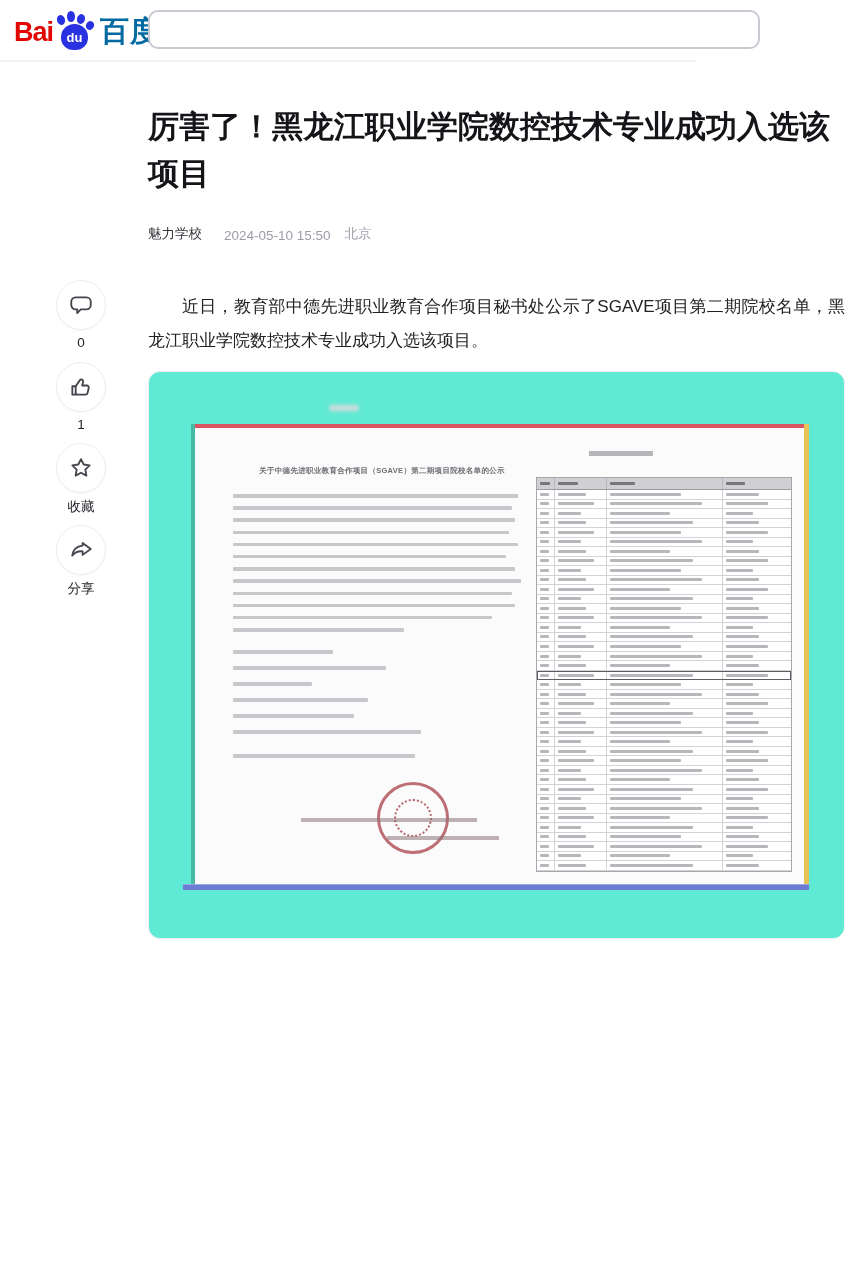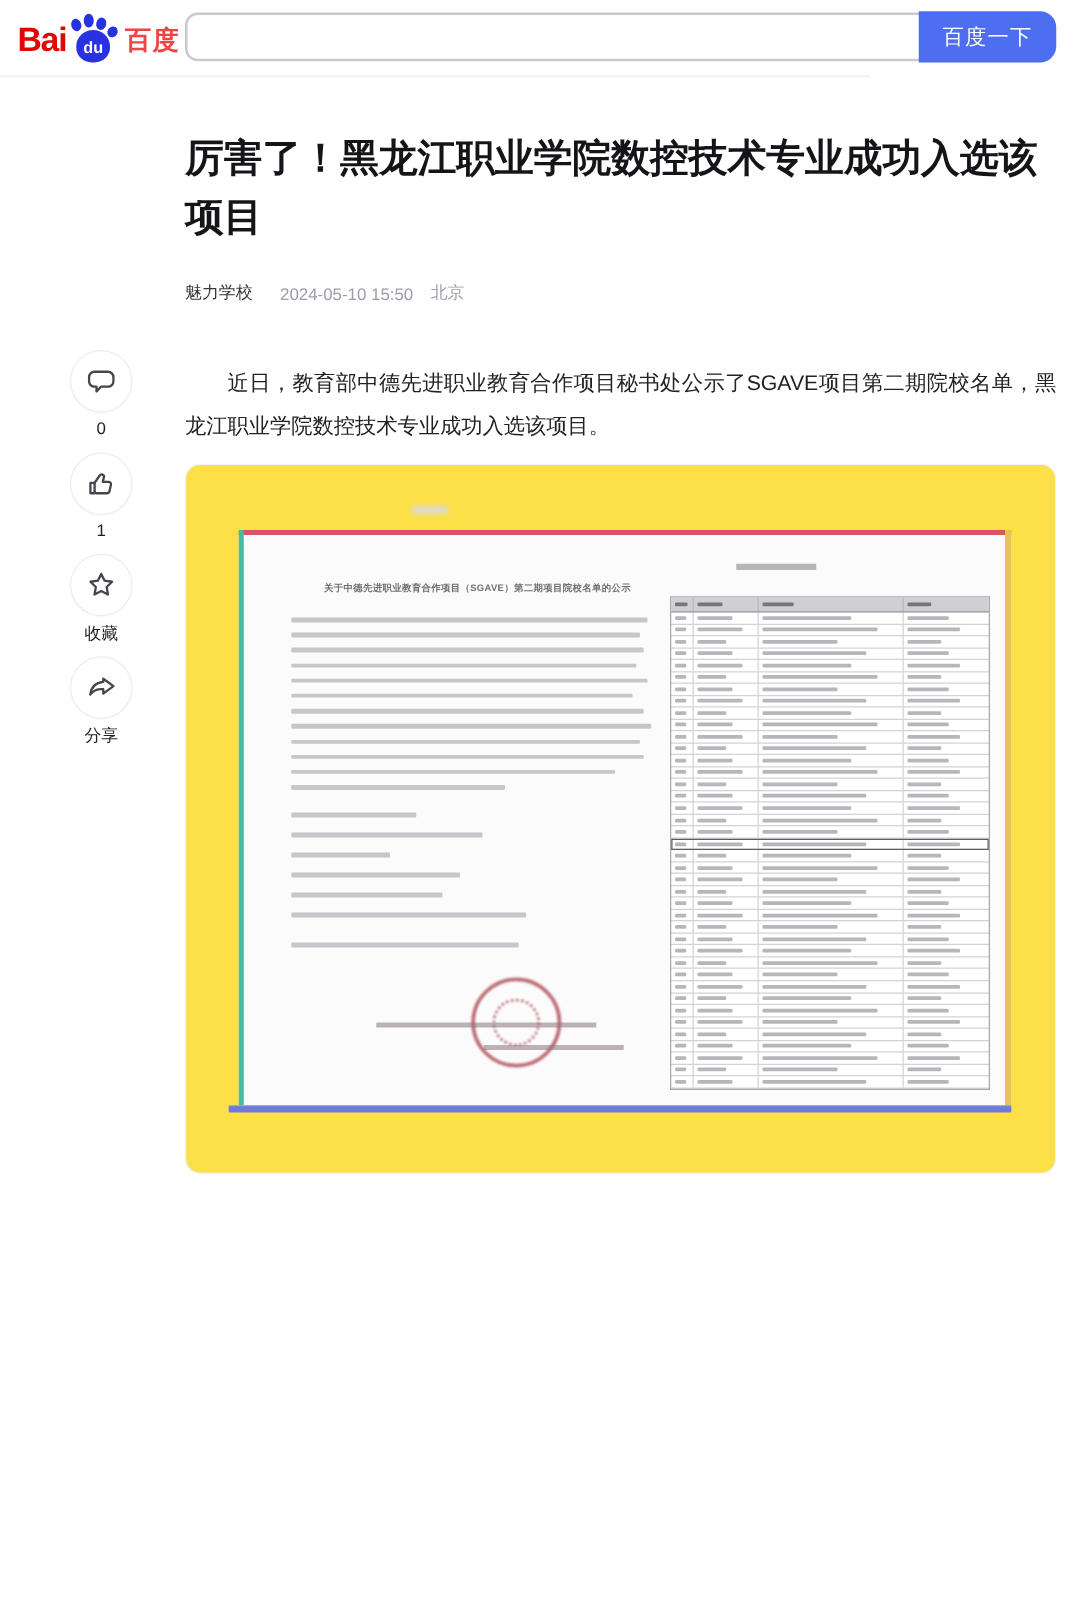--- a/index.html
+++ b/index.html
@@ -13,21 +13,21 @@
   .logo .bai { color:#e10602; font-weight:800; font-size:27px; letter-spacing:-1px; }
   .paw { position:relative; width:44px; height:42px; margin:0 2px 0 1px;padding-left:16px; }
   .paw .pad { position:absolute; left:7px; top:13px; width:27px; height:26px; background:#2932e1;
     border-radius:50% 50% 46% 46%; display:flex; align-items:center; justify-content:center; }
   .paw .pad span { color:#fff; font-size:13px; font-weight:800; }
   .paw .t { position:absolute; background:#2932e1; border-radius:50%; }
   .paw .t1 { width:8px; height:10px; left:3px;  top:4px;  transform:rotate(-18deg); }
   .paw .t2 { width:8px; height:11px; left:13px; top:0; }
   .paw .t3 { width:8px; height:10px; left:23px; top:3px;  transform:rotate(14deg); }
   .paw .t4 { width:8px; height:9px;  left:32px; top:10px; transform:rotate(32deg); }
-  .logo .cn { color:#ef4444; font-weight:800; font-size:21px; letter-spacing:1px; }
+  .logo .cn { color:#0369a1; font-weight:800; font-size:29px; letter-spacing:1px; }
 
   .search-box { position:absolute; left:148px; top:9px; width:697px; height:41px; }
   .search-input { position:absolute; left:0; top:1px; width:612px; height:39px;
     border:2px solid #c9c9d2; border-radius:10px; outline:none; font-size:16px; padding:0 14px; color:#222; }
   .search-btn { position:absolute; right:0; top:0; width:110px; height:41px; background:#4e6ef2;
     color:#fff; border:none; border-radius:0 13px 13px 0; font-size:17px; cursor:pointer;
     font-family:inherit; letter-spacing:1px; }
 
   
   .rail { position:absolute; left:56px; top:0; width:50px; z-index:3; }
@@ -43,21 +43,21 @@
   .byline { margin-top:28px; display:flex; align-items:flex-end; font-size:13.5px; }
   .byline .src { color:#34343c; margin-right:22px; }
   .byline .dt  { color:#9b9ea8; margin-right:14px; }
   .byline .loc { color:#9b9ea8; }
   p.para { margin-top:14px; font-size:17px; line-height:34px; color:#222; text-indent:2em;
     text-align:justify; word-break:break-all; }
   p.p1 { margin-top:47px; }
   p.p2 { margin-top:33px; }
 
   
-  .figure { margin-top:13px; position:relative; width:697px; height:568px; background:#fde047;
+  .figure { margin-top:13px; position:relative; width:697px; height:568px; background:#5eead4;
     border:1px solid #f0f0f3; border-radius:12px; cursor:pointer; overflow:hidden; }
   .smudge { position:absolute; left:180px; top:33px; width:30px; height:6px; background:#d9d9dc;
     border-radius:3px; filter:blur(2px); }
   .doc { position:absolute; left:42px; top:52px; width:618px; height:464px; background:#fbfbfc; }
   .doc .bt { position:absolute; left:0; top:0; width:100%; height:4px; background:#d95562; }
   .doc .bl { position:absolute; left:0; top:0; width:4px; height:100%; background:#4ab9a2; }
   .doc .br { position:absolute; right:0; top:0; width:5px; height:100%; background:#e7c257; }
   .doc .bb { position:absolute; left:-8px; bottom:-2px; width:626px; height:5px; background:#6b7cd2;
     box-shadow:0 -1px 0 #9aa6e6; }
   .blurry { filter:blur(.6px); }
@@ -100,21 +100,20 @@
         <i class="t t3"></i>
         <i class="t t4"></i>
       <span class="pad">
           <span>du</span>
         </span>
     </span>
     <span class="cn">百度</span>
   </div>
   <div class="search-box">
     <input class="search-input" type="text" value="" style="">
-    <button class="search-btn">百度一下</button>
   </div>
 </div>
 
 <div class="rail">
   <div class="act" style="top:280px">
     <div class="circ">
         <svg width="26" height="26" viewBox="0 0 24 24">
       <path d="M7 5h10a4 4 0 0 1 4 4v3a4 4 0 0 1-4 4h-5.2L8.5 19.5v-3.5H7a4 4 0 0 1-4-4V9a4 4 0 0 1 4-4z"></path>
         </svg>
       </div>

